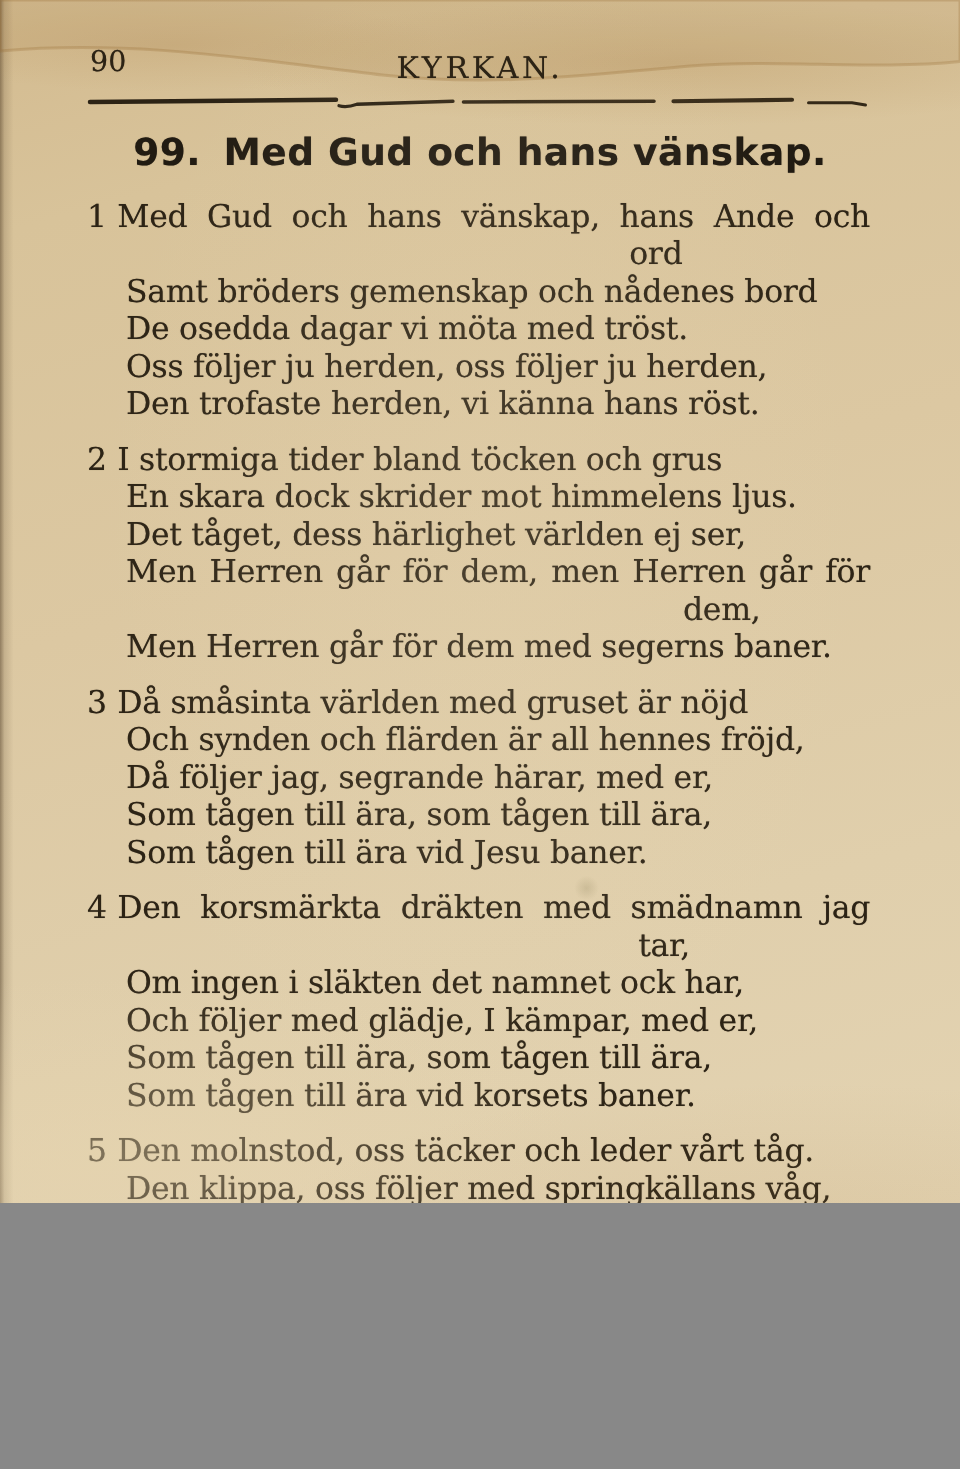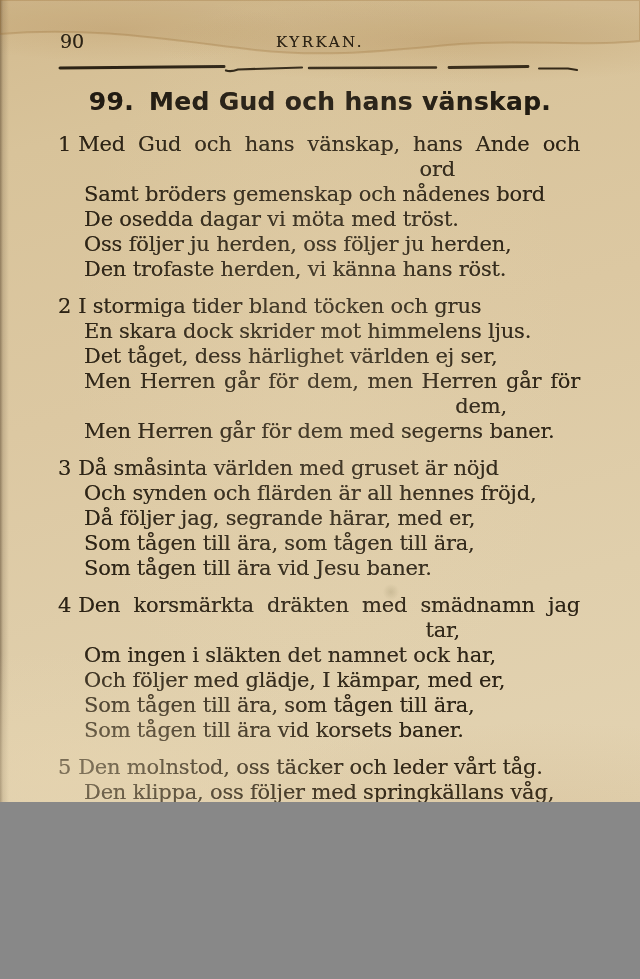--- a/index.html
+++ b/index.html
@@ -18,21 +18,21 @@
       radial-gradient(ellipse 420px 60px at 70% 42px, rgba(172,130,72,.25), rgba(172,130,72,0) 70%),
       radial-gradient(ellipse 260px 45px at 18% 30px, rgba(172,130,72,.18), rgba(172,130,72,0) 70%),
       radial-gradient(ellipse 520px 140px at 85% 820px, rgba(180,142,85,.14), rgba(180,142,85,0) 70%),
       radial-gradient(ellipse 420px 160px at 12% 96%, rgba(232,214,176,.45), rgba(232,214,176,0) 75%),
       radial-gradient(ellipse 320px 520px at 50% 45%, rgba(236,221,186,.16), rgba(236,221,186,0) 80%),
       linear-gradient(90deg, rgba(71,52,30,.5) 0px, rgba(71,52,30,.16) 3px, rgba(71,52,30,0) 9px);
   }
   .stain-svg{position:absolute;left:0;pointer-events:none;}
   .pagehead{position:relative;height:24px;margin:30px 58px 0 58px;}
   .pagenum{position:absolute;left:2px;top:0;font-size:19px;}
-  .running{display:block;text-align:center;font-size:15px;letter-spacing:2.5px;padding-top:3px;}
+  .running{display:block;text-align:center;font-size:20px;letter-spacing:2.5px;padding-top:3px;}
   .rule{display:block;margin:9px 0 0 58px;}
   .title{
     margin:14px 54px 0 54px;text-align:center;
     font-family:"DejaVu Sans","Liberation Sans",sans-serif;
     font-weight:bold;font-size:25px;letter-spacing:.3px;color:#211b12;
   }
   .title .hymn-no{margin-right:15px;}
   .verses{margin:16px 60px 0 58px;width:522px;}
   .verse{margin-bottom:12px;}
   .vline{font-size:21px;line-height:25px;letter-spacing:-.2px;white-space:nowrap;margin-left:26px;}

